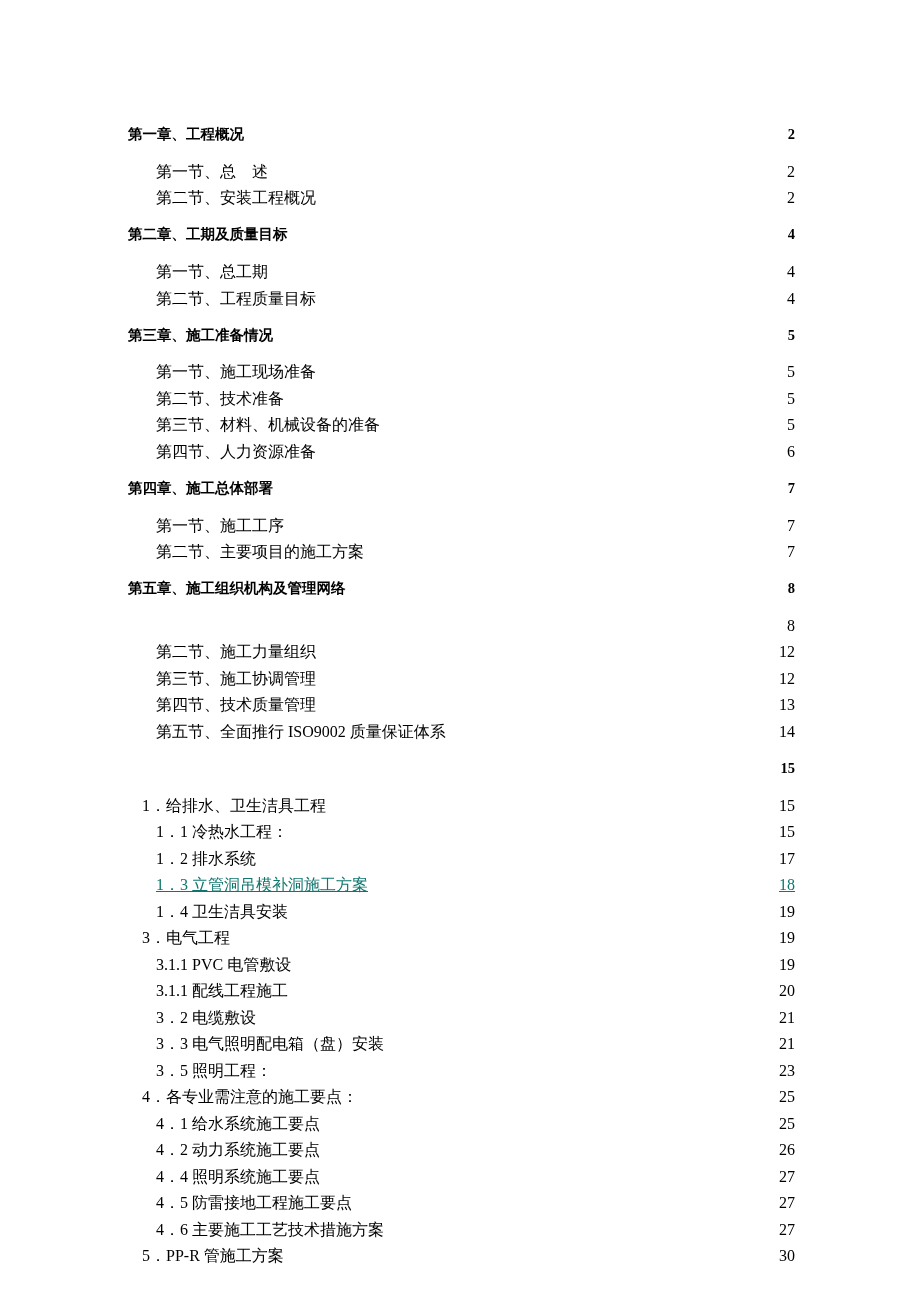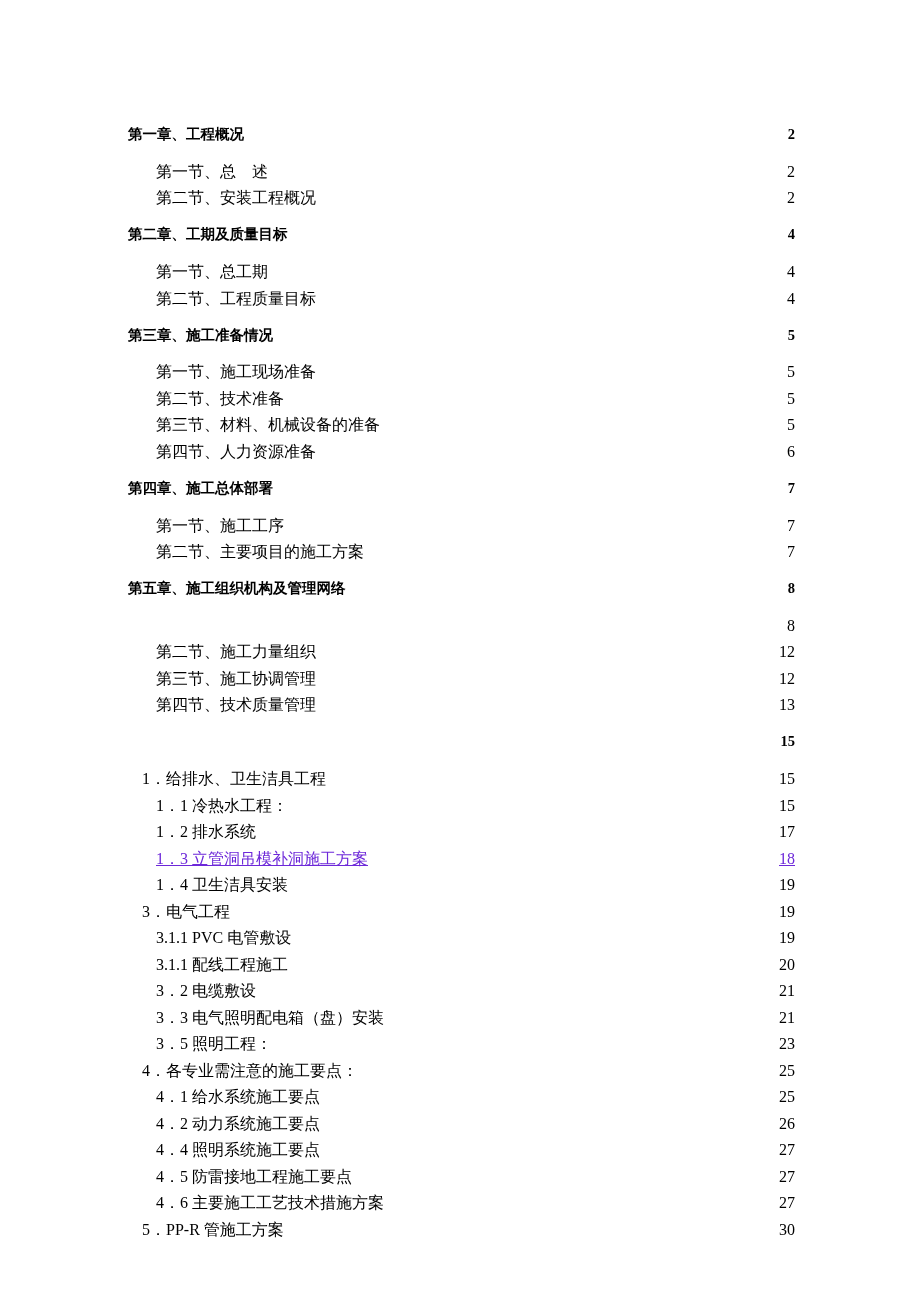--- a/index.html
+++ b/index.html
@@ -54,21 +54,21 @@
       content: ".......................................................................................................................................................................................................................................................................";
       letter-spacing: 2px;
       position: absolute;
       left: 0;
       bottom: 0;
     }
     .toc-page {
       flex: 0 0 auto;
     }
     .blue-link {
-      color: #6d28d9;
+      color: #0f766e;
       text-decoration: underline;
     }
   </style>
 </head>
 <body>
 
 <div id="toc-container">
     <div class="toc-entry chapter">
       <span class="toc-title">第一章、工程概况</span>
       <span class="toc-leader"></span>
@@ -156,20 +156,25 @@
     <div class="toc-entry section">
       <span class="toc-title">第三节、施工协调管理</span>
       <span class="toc-leader"></span>
       <span class="toc-page">12</span>
     </div>
     <div class="toc-entry section">
       <span class="toc-title">第四节、技术质量管理</span>
       <span class="toc-leader"></span>
       <span class="toc-page">13</span>
     </div>
+    <div class="toc-entry section">
+      <span class="toc-title">第五节、全面推行 ISO9002 质量保证体系</span>
+      <span class="toc-leader"></span>
+      <span class="toc-page">14</span>
+    </div>
     <div class="toc-entry chapter">
       <span class="toc-leader"></span>
       <span class="toc-page">15</span>
     </div>
     <div class="toc-entry subsection">
       <span class="toc-title">1．给排水、卫生洁具工程</span>
       <span class="toc-leader"></span>
       <span class="toc-page">15</span>
     </div>
     <div class="toc-entry subsubsection">

